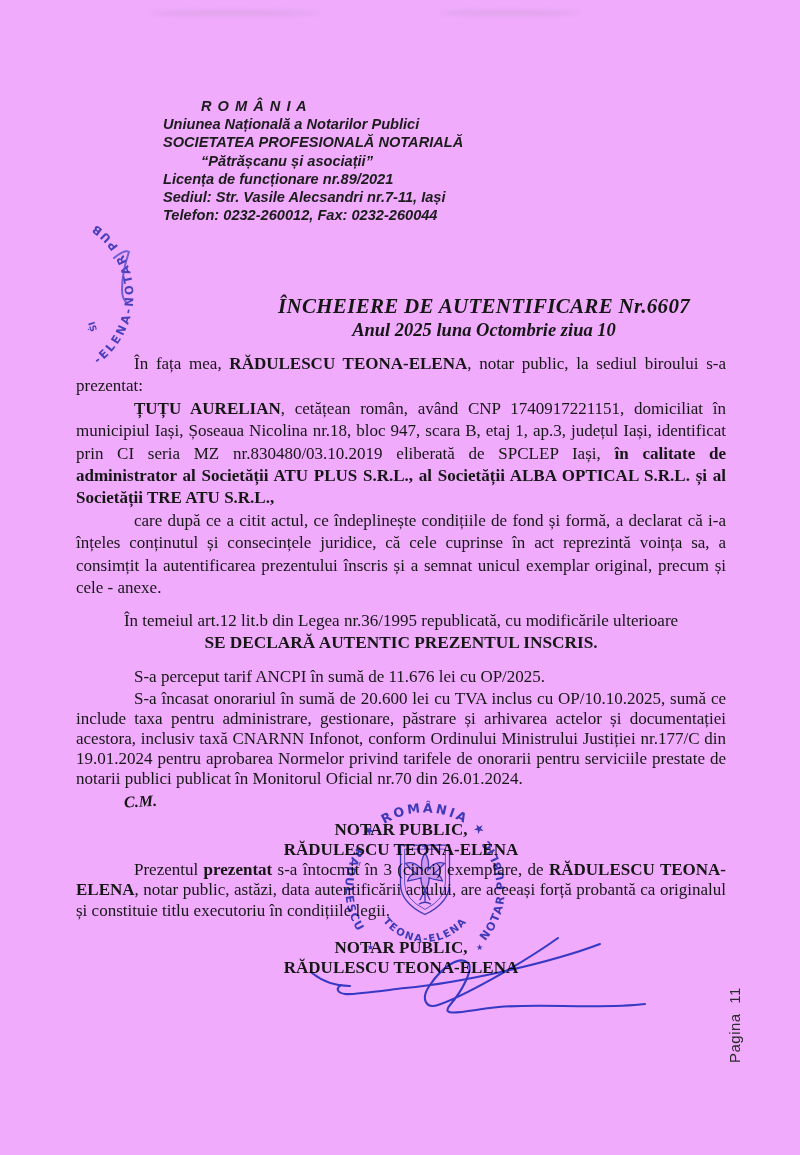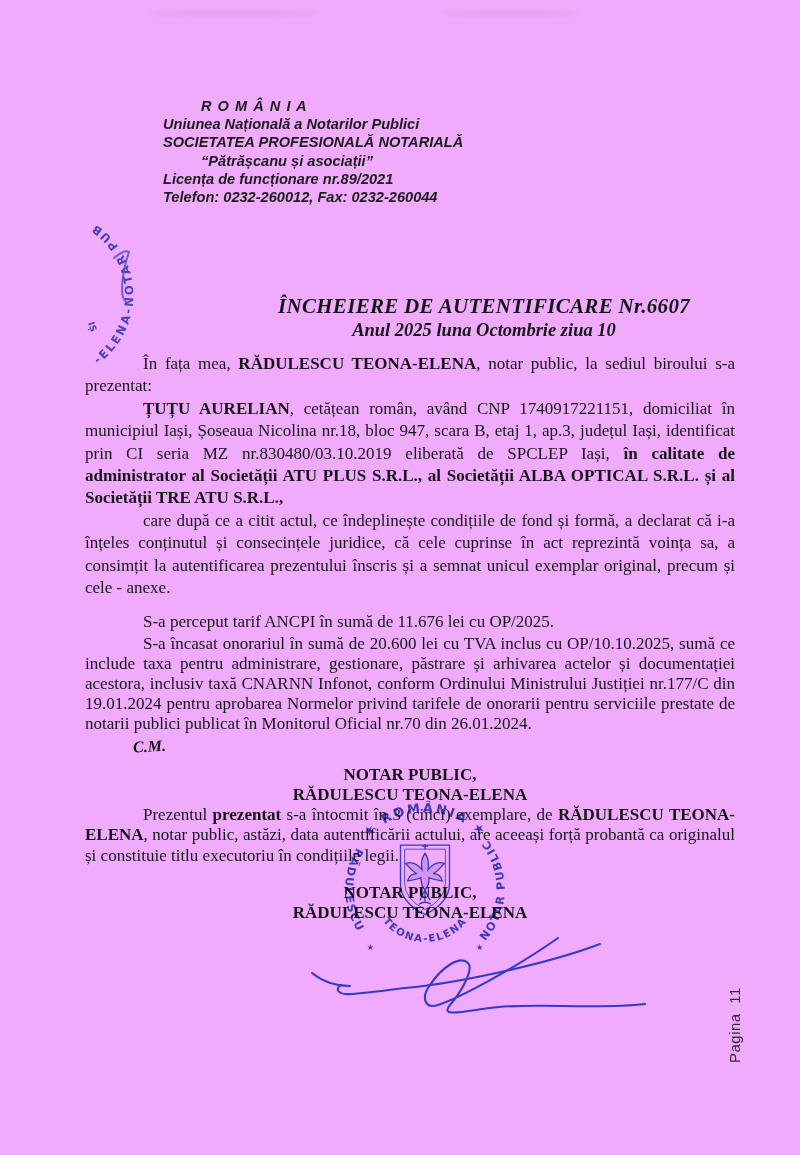--- a/index.html
+++ b/index.html
@@ -16,21 +16,21 @@
     font-weight:bold;font-style:italic;font-size:14.6px;line-height:18.2px;
     color:#1c1c1c;white-space:nowrap;
   }
   .letterhead .ind{padding-left:38px;}
   .letterhead .sp{letter-spacing:1px;}
   
   .title-block{position:absolute;left:85px;top:294px;width:650px;text-align:center;padding-left:74px;box-sizing:content-box;}
   .title-main{font-size:21px;font-weight:bold;font-style:italic;letter-spacing:.3px;line-height:24px;}
   .title-sub{font-size:18.5px;font-weight:bold;font-style:italic;line-height:22px;margin-top:1px;}
   
-  .body{position:absolute;left:85px;top:353px;width:650px;font-size:17px;line-height:22.4px;text-align:justify;}
+  .body{position:absolute;left:76px;top:353px;width:650px;font-size:17px;line-height:22.4px;text-align:justify;}
   .body p{margin:0;text-indent:58px;}
   .legal-block{margin-top:11px;text-align:center;text-indent:0 !important;}
   .legal-block .l1{line-height:22px;}
   .legal-block .l2{font-weight:bold;font-size:17.3px;line-height:22px;}
   .fees{margin-top:12px;}
   .tight{line-height:20px;}
   .initials{margin:3px 0 0 48px;font-style:italic;font-weight:bold;font-size:16px;line-height:18px;transform:rotate(-3deg);width:60px;}
   .notar{margin-top:4px;text-align:center;font-weight:bold;font-size:17px;line-height:20px;}
   .notar1{margin-top:10px;}
   .p6{margin-top:22px;line-height:20.5px;}
@@ -51,20 +51,21 @@
 
   <div class="smudge" style="left:150px;top:10px;width:170px;height:6px;"></div>
   <div class="smudge" style="left:440px;top:10px;width:140px;height:6px;"></div>
 
   <div class="letterhead">
     <div class="ind sp">R O M Â N I A</div>
     <div>Uniunea Națională a Notarilor Publici</div>
     <div>SOCIETATEA PROFESIONALĂ NOTARIALĂ</div>
     <div class="ind">“Pătrășcanu și asociații”</div>
     <div>Licența de funcționare nr.89/2021</div>
+    <div>Sediul: Str. Vasile Alecsandri nr.7-11, Iași</div>
     <div>Telefon: 0232-260012, Fax: 0232-260044</div>
   </div>
 
   <svg class="stamp" style="left:-80px;top:185px;opacity:.85;" width="260" height="230" viewBox="0 0 260 230">
     <defs>
       <path id="parc" d="M 175,181 A 85,85 0 0 0 175,39"></path>
     </defs>
     <text font-size="11.5" letter-spacing="2.5" fill="#2e40b2">
       <textPath href="#parc" startOffset="2%">-ELENA-NOTAR PUBLIC ★</textPath>
     </text>
@@ -75,20 +76,24 @@
   <div class="title-block">
     <div class="title-main">ÎNCHEIERE DE AUTENTIFICARE Nr.6607</div>
     <div class="title-sub">Anul 2025 luna Octombrie ziua 10</div>
   </div>
 
   <div class="body">
     <p><span>În fața mea, </span><b>RĂDULESCU TEONA-ELENA</b><span>, notar public, la sediul biroului s-a prezentat:</span></p>
     <p><b>ȚUȚU AURELIAN</b><span>, cetățean român, având CNP 1740917221151, domiciliat în municipiul Iași, Șoseaua Nicolina nr.18, bloc 947, scara B, etaj 1, ap.3, județul Iași, identificat prin CI seria MZ nr.830480/03.10.2019 eliberată de SPCLEP Iași, </span><b>în calitate de administrator al Societății ATU PLUS S.R.L., al Societății ALBA OPTICAL S.R.L. și al Societății TRE ATU S.R.L.,</b></p>
     <p><span>care după ce a citit actul, ce îndeplinește condițiile de fond și formă, a declarat că i-a înțeles conținutul și consecințele juridice, că cele cuprinse în act reprezintă voința sa, a consimțit la autentificarea prezentului înscris și a semnat unicul exemplar original, precum și cele - anexe.</span></p>
 
+    <div class="legal-block">
+      <div class="l1">În temeiul art.12 lit.b din Legea nr.36/1995 republicată, cu modificările ulterioare</div>
+      <div class="l2">SE DECLARĂ AUTENTIC PREZENTUL INSCRIS.</div>
+    </div>
 
     <div class="fees">
       <p><span>S-a perceput tarif ANCPI în sumă de 11.676 lei cu OP/2025.</span></p>
       <p class="tight"><span>S-a încasat onorariul în sumă de 20.600 lei cu TVA inclus cu OP/10.10.2025, sumă ce include taxa pentru administrare, gestionare, păstrare și arhivarea actelor și documentației acestora, inclusiv taxă CNARNN Infonot, conform Ordinului Ministrului Justiției nr.177/C din 19.01.2024 pentru aprobarea Normelor privind tarifele de onorarii pentru serviciile prestate de notarii publici publicat în Monitorul Oficial nr.70 din 26.01.2024.</span></p>
     </div>
 
     <div class="initials">C.M.</div>
 
     <div class="notar notar1">
       <div>NOTAR PUBLIC,</div>

